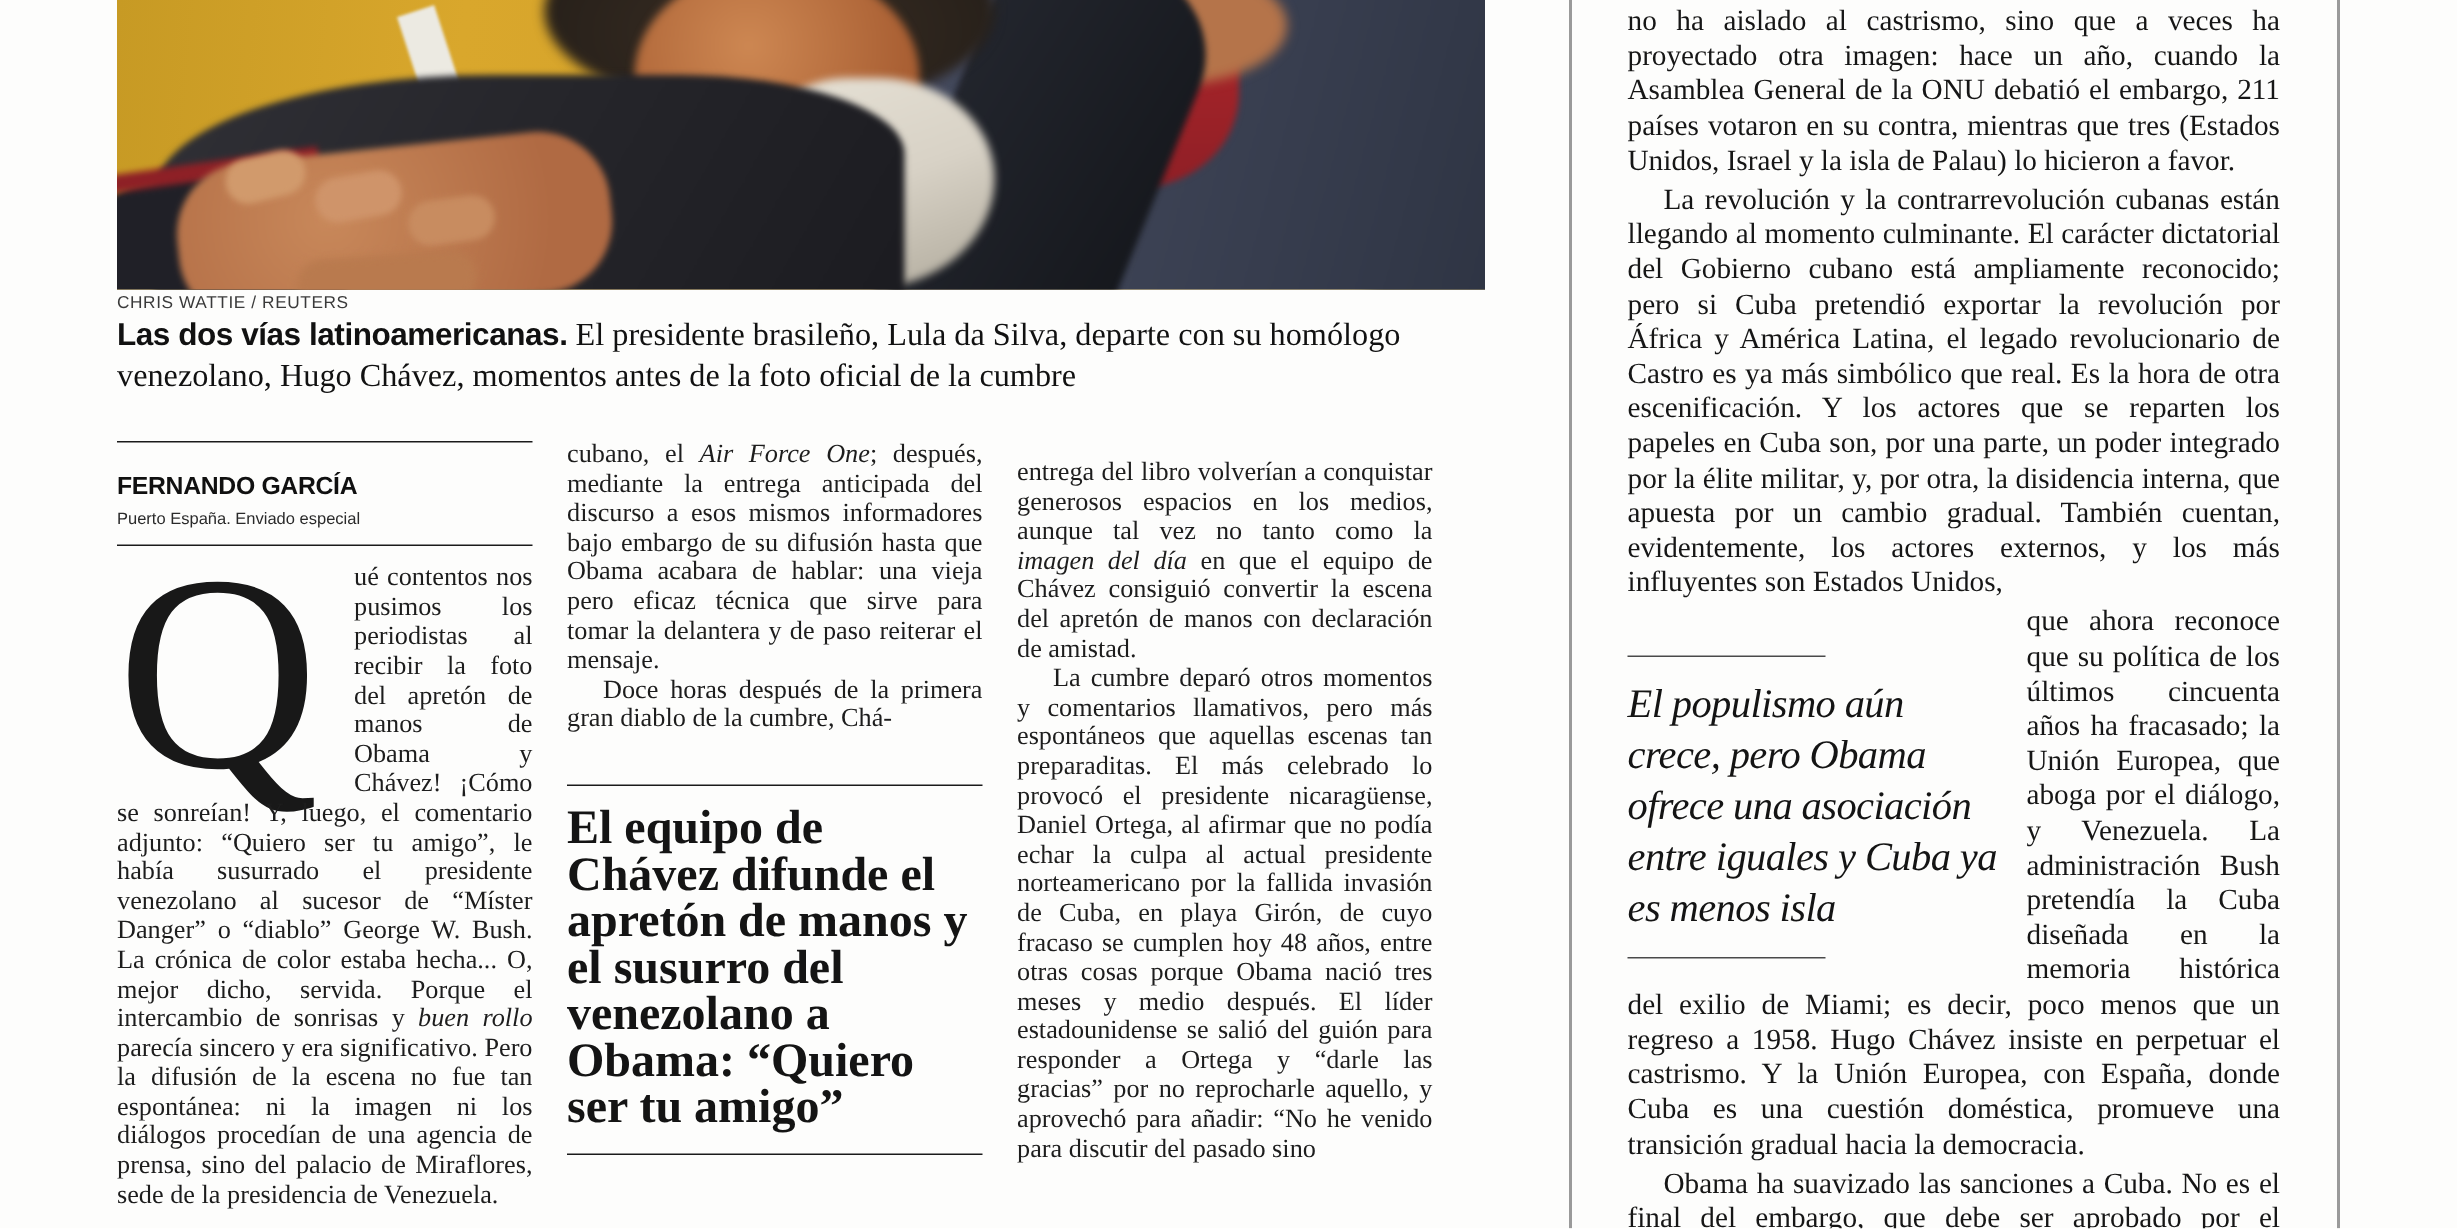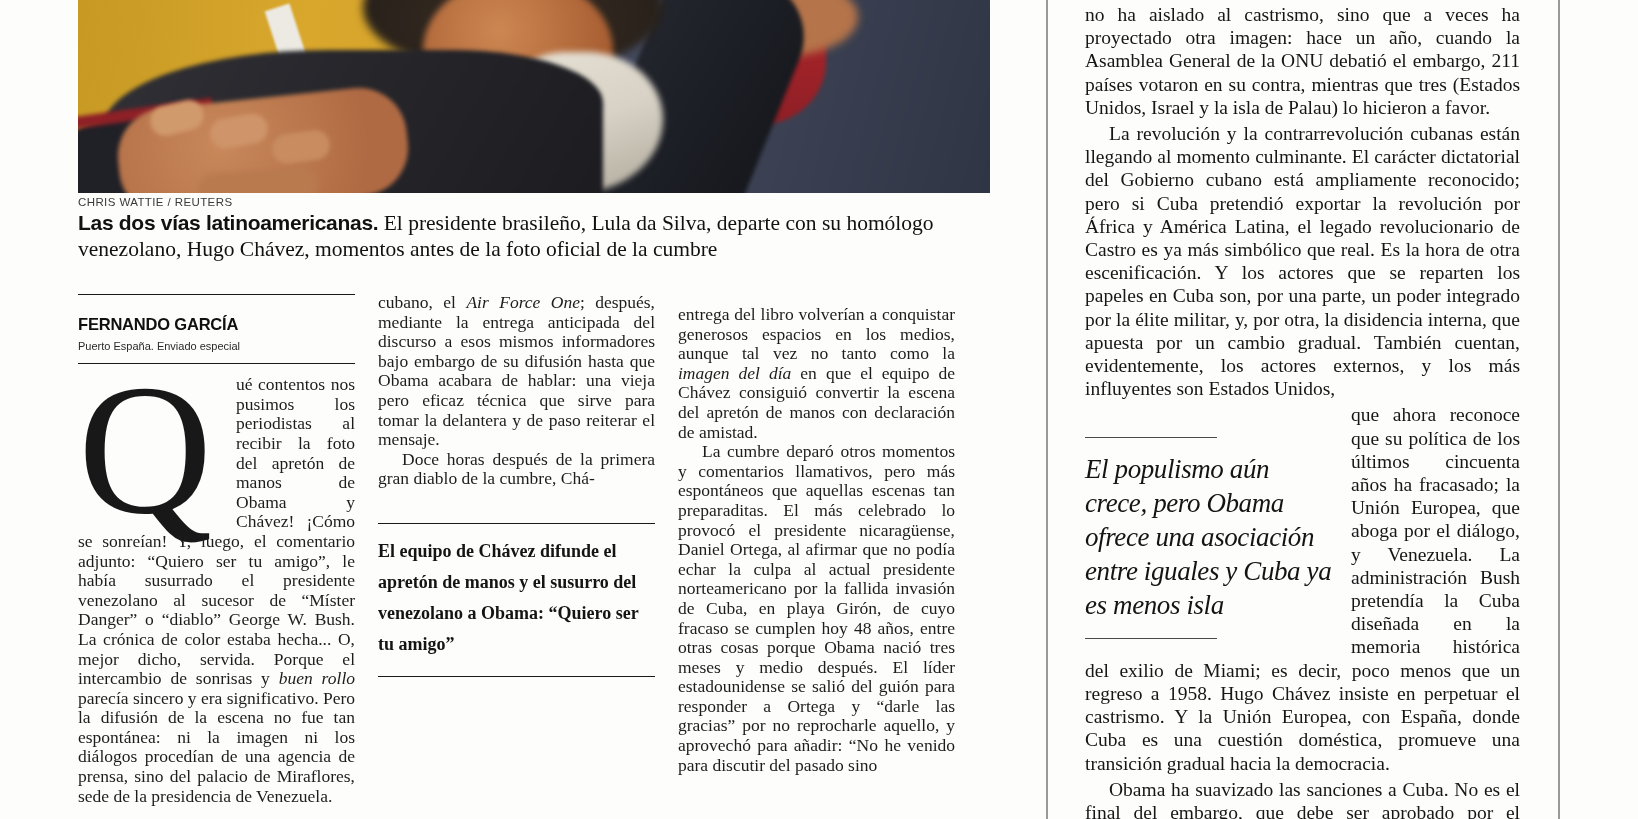--- a/index.html
+++ b/index.html
@@ -55,21 +55,21 @@
 
   #byline{border-top:1px solid #1a1a1a;border-bottom:1px solid #1a1a1a;
           padding:20px 0 7px 0;margin-bottom:11px;font-family:"Liberation Sans",sans-serif;}
   #byline .name{font-weight:bold;font-size:16.5px;letter-spacing:-.2px;color:#101010;}
   #byline .place{font-size:11px;color:#2a2a2a;margin-top:2px;}
 
   .dropcap{float:left;font-size:186px;line-height:140px;height:138px;width:152px;
            margin:4px 6px 0 0;color:#181818;}
 
   .pullquote2{margin:34px 0 14px 0;border-top:1.5px solid #1a1a1a;border-bottom:1.5px solid #1a1a1a;
-              padding:12px 0 16px 0;font-weight:bold;font-size:18px;line-height:31px;text-align:left;
+              padding:12px 0 16px 0;font-weight:bold;font-size:32px;line-height:31px;text-align:left;
               color:#141414;text-indent:0;}
 
   
   #rightcol{position:absolute;left:1085px;top:0;width:435px;font-size:19.5px;line-height:23.2px;
             text-align:justify;hyphens:auto;-webkit-hyphens:auto;color:#161616;}
   #rightcol p{margin:0;padding-top:3px;}
   .quoteR{float:left;width:250px;margin:0 16px 6px 0;padding-top:34px;font-style:italic;}
   .quoteR .rule{width:132px;border-top:1.5px solid #4a4a4a;margin:0 0 14px 0;}
   .quoteR .rule2{width:132px;border-top:1.5px solid #4a4a4a;margin:16px 0 0 0;}
   .quoteR .qtext{font-size:27px;line-height:34px;text-align:left;color:#141414;letter-spacing:-.4px;}

